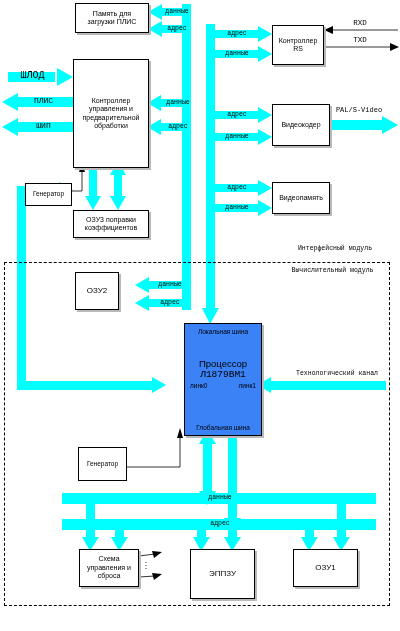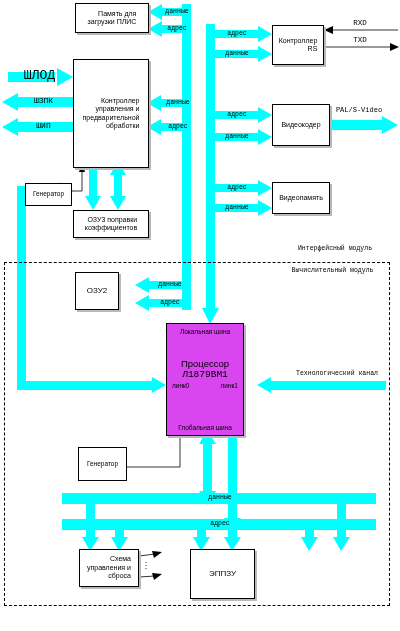--- a/index.html
+++ b/index.html
@@ -2,27 +2,27 @@
 <html><head>
 <meta charset="utf-8">
 <style>
   html,body{margin:0;padding:0;background:#ffffff;}
   body{width:400px;height:631px;overflow:hidden;
        font-family:"Liberation Sans","DejaVu Sans",sans-serif;}
   #stage{position:relative;width:400px;height:631px;background:#fff;}
   svg{position:absolute;left:0;top:0;width:400px;height:631px;}
   .box{position:absolute;background:#ffffff;border:1px solid #000000;
        box-sizing:border-box;display:flex;align-items:center;
-       justify-content:center;text-align:right;color:#000;
+       justify-content:center;text-align:center;color:#000;
        font-size:7px;line-height:8.5px;z-index:5;}
   .box.shadow{box-shadow:2px 2px 0 0 #b9b9b9;}
   .lbl{position:absolute;color:#000;font-size:6.5px;line-height:7.5px;
        text-align:center;z-index:7;white-space:nowrap;font-family:Liberation Mono, monospace;}
-  .proc{position:absolute;background:#d946ef;border:1px solid #000;
-        box-sizing:border-box;z-index:5;box-shadow:2px 2px 0 0 #b9b9b9;}
+  .proc{position:absolute;background:#3b82f6;border:1px solid #000;
+        box-sizing:border-box;z-index:5;box-shadow:2px 2px 0 0 #b9b9b9;margin-left:18px;}
   .proc-t{position:absolute;left:0;right:0;text-align:center;font-size:6.5px;color:#000;}
   .proc-name{position:absolute;left:0;right:0;text-align:center;
              font-size:9.5px;line-height:11px;color:#000;}
   .link-l{position:absolute;font-size:6.5px;color:#000;}
   .dash{position:absolute;border:1px dashed #000;box-sizing:border-box;z-index:1;}
 </style>
 </head>
 <body>
 
 <div id="stage">
@@ -213,38 +213,41 @@
   <div class="box shadow" style="left:79px;top:549px;width:60px;height:38px;">
     <span style="white-space:pre-line;">Схема
 управления и
 сброса</span>
   </div>
 
   <div class="box shadow" style="left:190px;top:549px;width:65px;height:50px;font-size:8px;">
     <span>ЭППЗУ</span>
   </div>
 
+  <div class="box shadow" style="left:293px;top:549px;width:65px;height:38px;font-size:8px;">
+    <span>ОЗУ1</span>
+  </div>
 
   <div class="lbl" style="left:156px;top:8px;width:42px;">данные</div>
   <div class="lbl" style="left:156px;top:25px;width:42px;">адрес</div>
   <div class="lbl" style="left:216px;top:30px;width:42px;">адрес</div>
   <div class="lbl" style="left:216px;top:50px;width:42px;">данные</div>
   <div class="lbl" style="left:157px;top:99px;width:42px;">данные</div>
   <div class="lbl" style="left:216px;top:111px;width:42px;">адрес</div>
   <div class="lbl" style="left:157px;top:123px;width:42px;">адрес</div>
   <div class="lbl" style="left:216px;top:133px;width:42px;">данные</div>
   <div class="lbl" style="left:216px;top:184px;width:42px;">адрес</div>
   <div class="lbl" style="left:216px;top:204px;width:42px;">данные</div>
   <div class="lbl" style="left:148px;top:281px;width:44px;">данные</div>
   <div class="lbl" style="left:148px;top:299px;width:44px;">адрес</div>
   <div class="lbl" style="left:190px;top:494px;width:60px;">данные</div>
   <div class="lbl" style="left:190px;top:520px;width:60px;">адрес</div>
 
-  <div class="lbl" style="left:10px;top:72px;width:45px;font-size:13px;text-align:right;">ШЛОД</div>
-  <div class="lbl" style="left:21px;top:97px;width:45px;font-size:8px;">ШЗПК</div>
+  <div class="lbl" style="left:10px;top:72px;width:45px;font-size:10px;">ШЛОД</div>
+  <div class="lbl" style="left:21px;top:97px;width:45px;font-size:8px;">ПЛИС</div>
   <div class="lbl" style="left:21px;top:122px;width:45px;font-size:8px;">ШИП</div>
   <div class="lbl" style="left:345px;top:20px;width:30px;font-size:7.5px;">RXD</div>
   <div class="lbl" style="left:345px;top:37px;width:30px;font-size:7.5px;">TXD</div>
   <div class="lbl" style="left:328px;top:107px;width:62px;font-size:7px;">PAL/S-Video</div>
   <div class="lbl" style="left:286px;top:370px;width:102px;font-size:6.5px;">Технологический канал</div>
 
   <div class="lbl" style="left:285px;top:245px;width:100px;font-size:6.5px;">Интерфейсный модуль</div>
   <div class="lbl" style="left:280px;top:267px;width:105px;font-size:6.5px;">Вычислительный модуль</div>
 
 </div>

